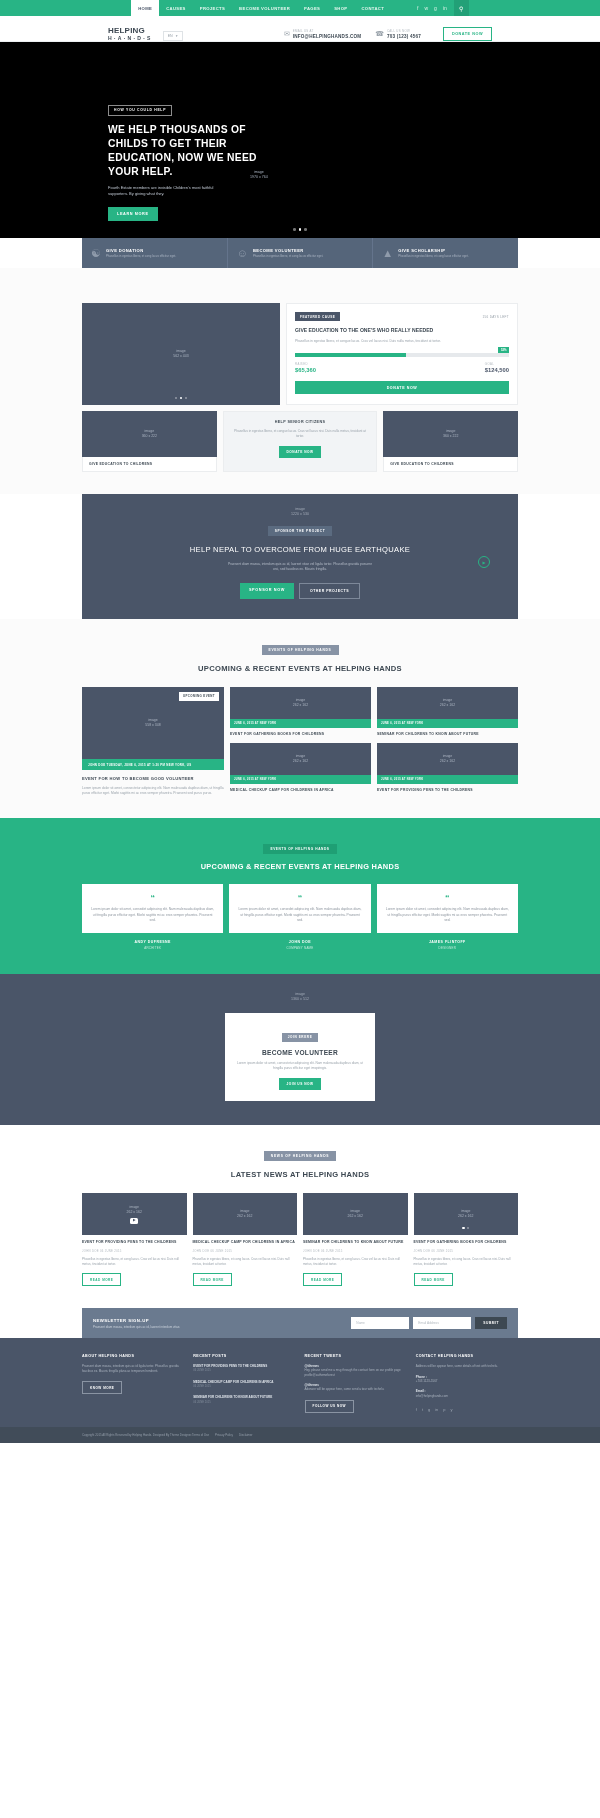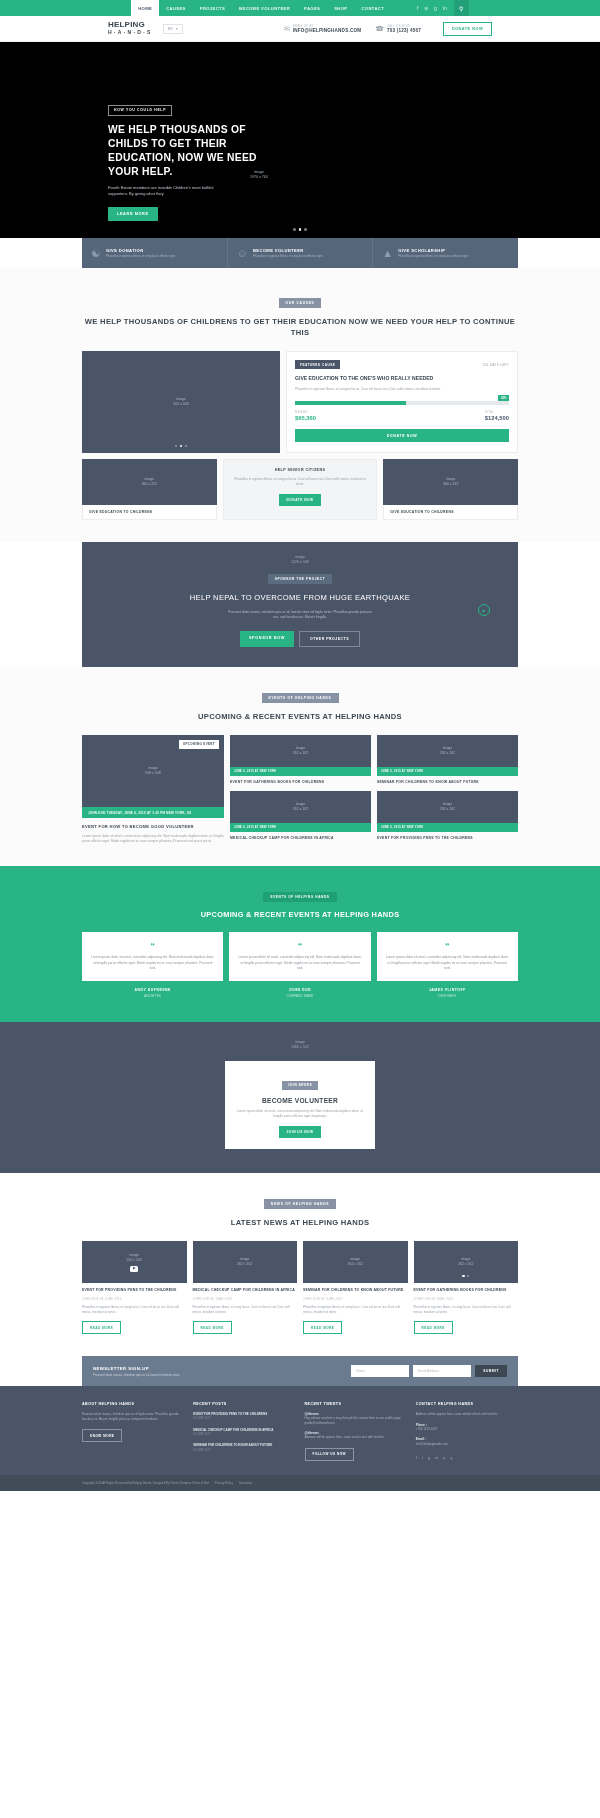--- a/index.html
+++ b/index.html
@@ -40,21 +40,21 @@
   }
   .social span { font-size: 5px; color: #d7f0e5; cursor: pointer; }
   .search-btn {
     background: #22a077; width: 15px; display: flex;
     align-items: center; justify-content: center; margin-left: 7px;
     color: #fff; font-size: 6px; cursor: pointer;
   }
 
   
   .logobar {
-    height: 26px; background: #fff; display: flex; align-items: center;
+    height: 26px; background: #fff; display: flex; align-items: flex-end;
     padding: 0 108px; border-bottom: 1px solid #eceff1;
   }
   .logo { line-height: 1; }
   .logo .l1 { font-size: 8px; font-weight: bold; letter-spacing: .2px; color: #3d4852; }
   .logo .l2 { font-size: 5.1px; font-weight: bold; letter-spacing: 2.2px; color: #3d4852; margin-top: 1px; }
   .lang {
     border: 1px solid #dfe3e6; font-size: 3.6px; color: #9aa3ab;
     padding: 2px 4px; margin-left: 10px; display: flex; gap: 3px; align-items: center;
     cursor: pointer;
   }
@@ -335,24 +335,20 @@
     <div class="svc">
       <span class="svc-ico">▲</span>
       <div>
         <div class="svc-t">GIVE SCHOLARSHIP</div>
         <div class="svc-d">Phasellus in egestas libero, et cong lacus efficitur eget.</div>
       </div>
     </div>
   </div>
 
   <div class="sec">
-    <div class="center">
-      <div class="badge">OUR CAUSES</div>
-      <div class="sec-h">WE HELP THOUSANDS OF CHILDRENS TO GET THEIR EDUCATION NOW WE NEED YOUR HELP TO CONTINUE THIS</div>
-    </div>
     <div class="cause-row">
       <div class="ph cause-main">
         <div>image</div>
         <div>562 x 443</div>
         <div class="mini-dots">
           <div class="mini-dot"></div>
           <div class="mini-dot on"></div>
           <div class="mini-dot"></div>
         </div>
       </div>

